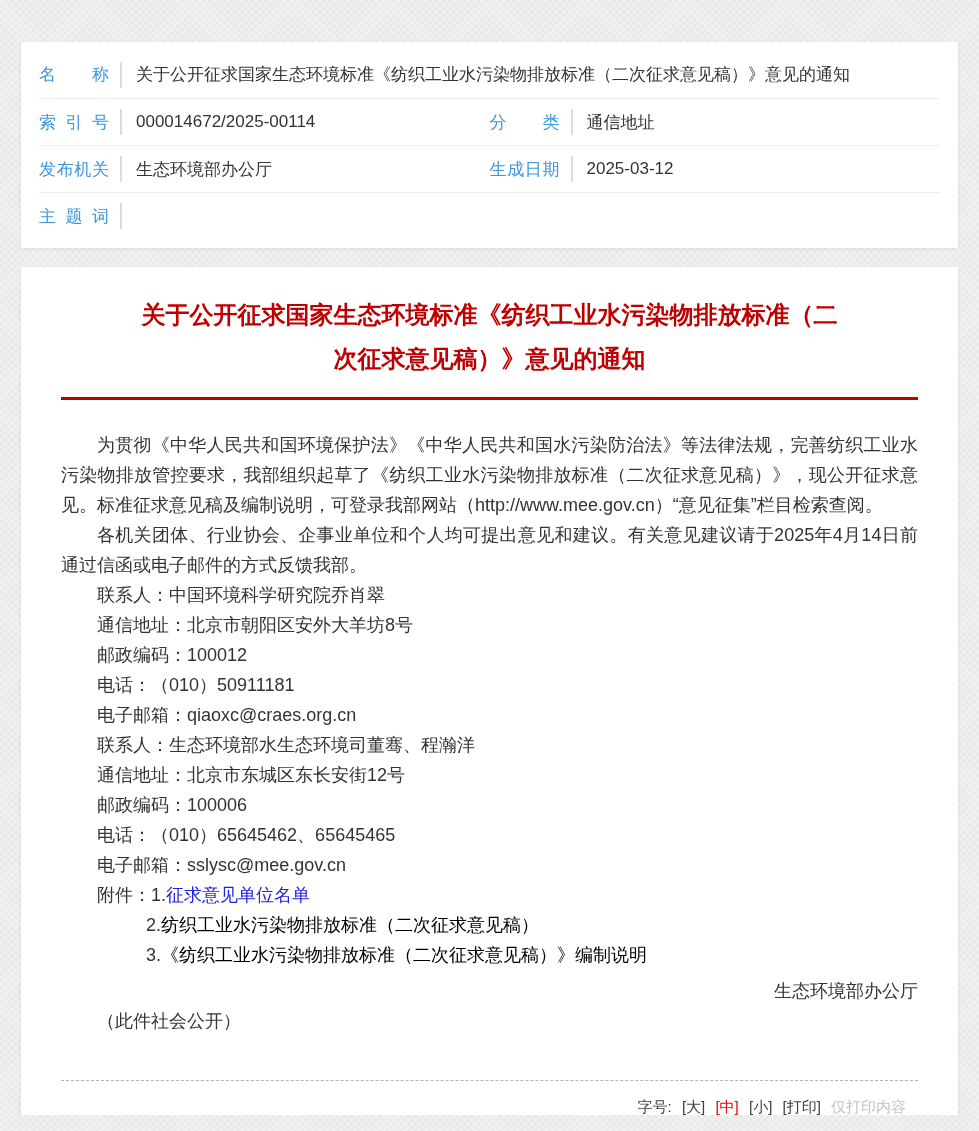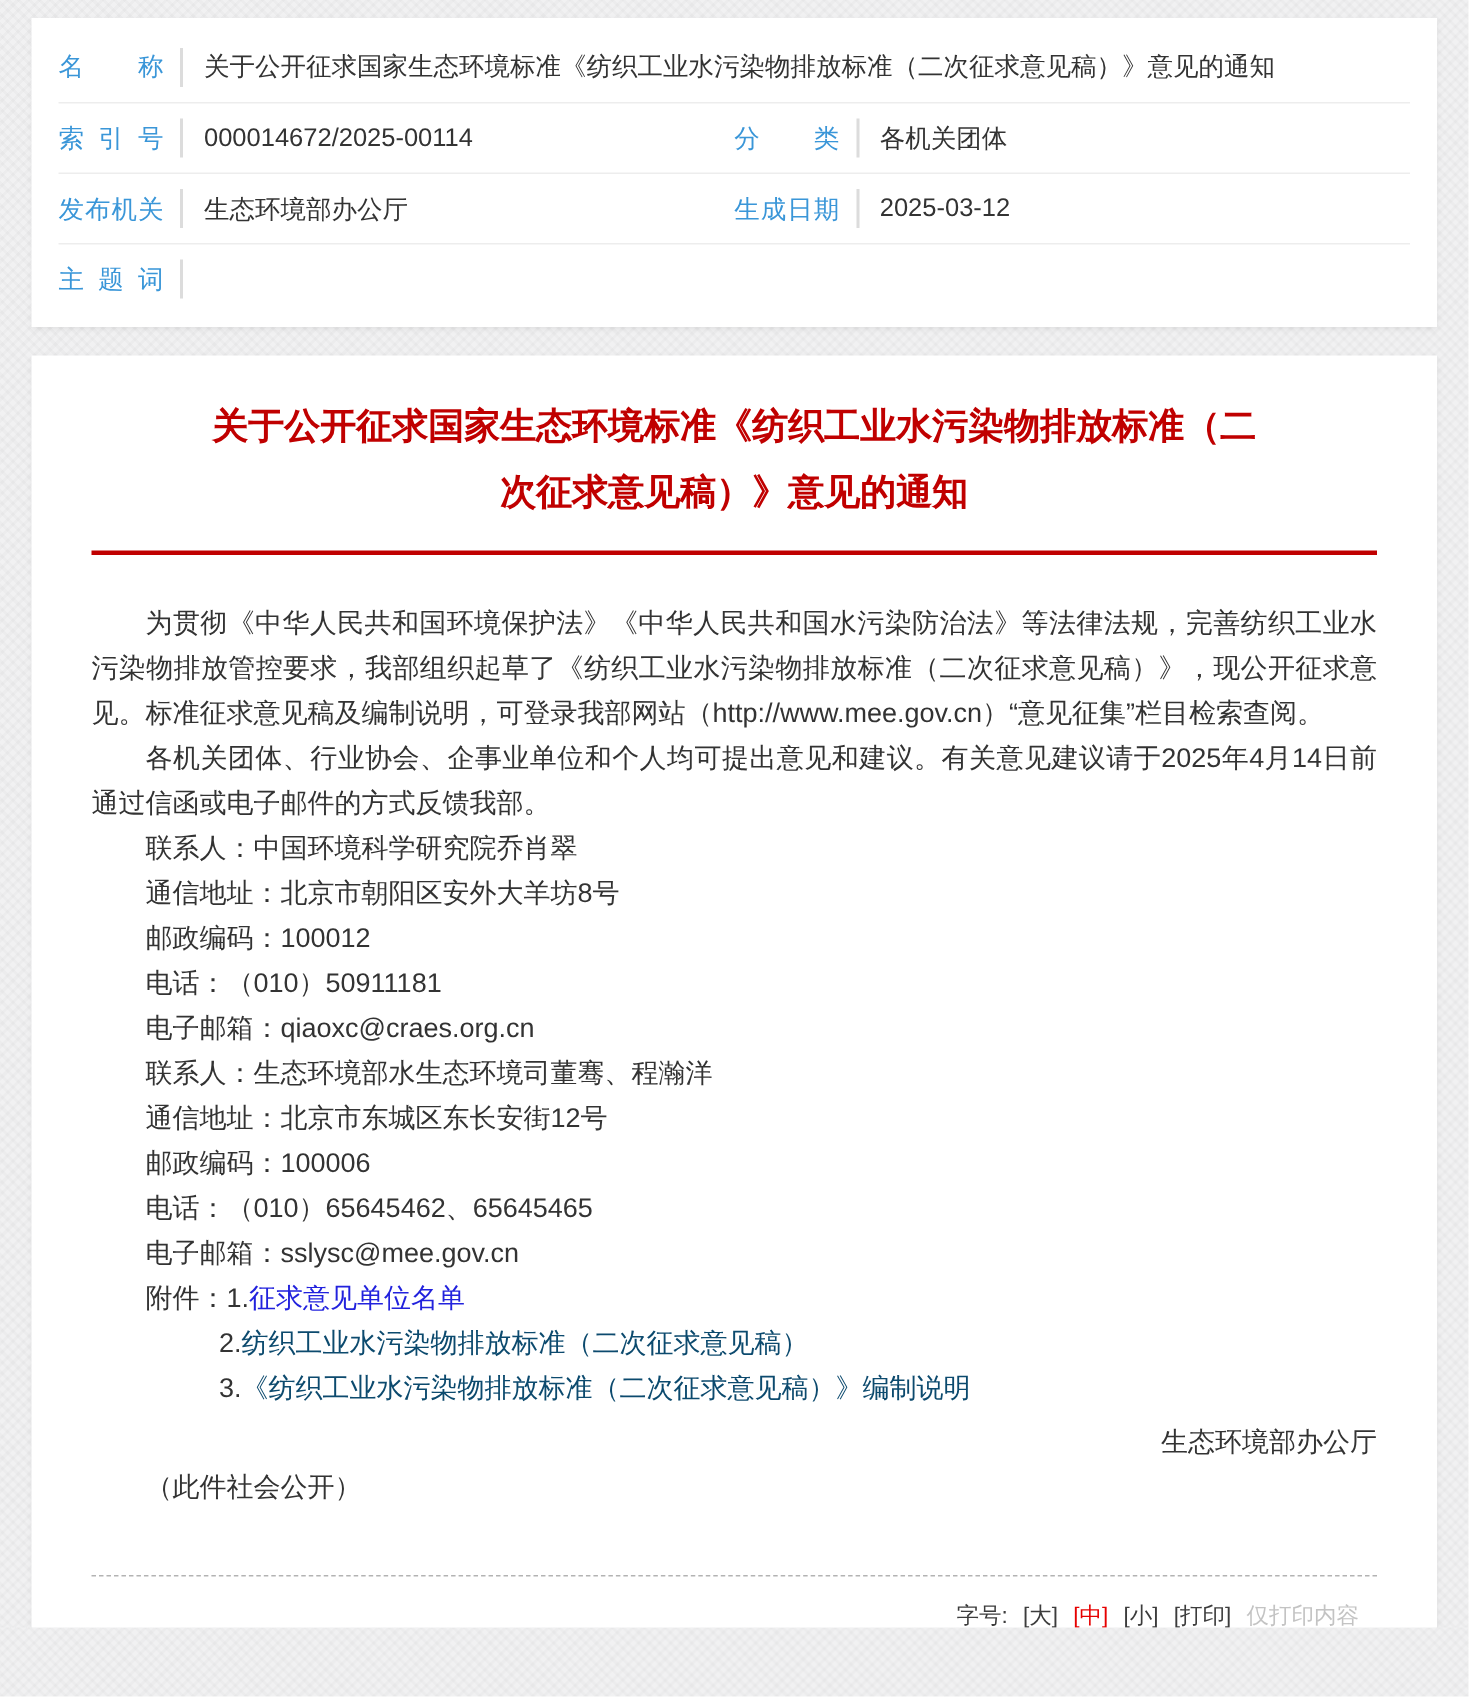--- a/index.html
+++ b/index.html
@@ -5,21 +5,21 @@
   * { margin:0; padding:0; box-sizing:border-box; }
   html,body { width:979px; }
   body {
     font-family:"Liberation Sans","DejaVu Sans",sans-serif;
     background-color:#f1f1f2;
     background-image:
       repeating-linear-gradient(45deg, rgba(0,0,0,0.018) 0 2px, transparent 2px 5px),
       repeating-linear-gradient(-45deg, rgba(0,0,0,0.018) 0 2px, transparent 2px 5px);
     color:#333;
   }
-  .page { width:979px; height:1085px; overflow:hidden; }
+  .page { width:979px; height:1085px; overflow:hidden;margin-top:30px; }
   .card {
     width:937px; margin-left:21px; background:#fff;
     box-shadow:0 1px 4px rgba(0,0,0,0.07);
   }
 
   
   .meta-card { margin-top:12px; padding:9px 18px; }
   .meta-row { min-height:47px; display:flex; align-items:center; }
   .meta-row + .meta-row { border-top:1px solid #ededed; }
   .meta-cell { display:flex; align-items:center; flex:1 1 auto; min-width:0; }
@@ -42,21 +42,21 @@
     color:#c00000; font-size:24px; font-weight:bold; line-height:44px;
   }
   .red-rule { height:3px; background:#c00000; margin:16px 0 30px 0; }
   .art-body { font-size:18px; line-height:30px; color:#333; text-align:justify; margin-top:24px; }
   .art-body p { text-indent:2em; }
   .line { text-indent:2em; }
   .attach-first { text-indent:2em; }
   .attach-cont { padding-left:85px; }
   a.doc-link { text-decoration:none; cursor:pointer; }
   a.link-new { color:#2222dd; }
-  a.link-visited { color:#0c4a6e; }
+  a.link-visited { color:#000000; }
   .sig-line { text-align:right; line-height:30px; }
   .sig-block { margin-top:6px; }
   .public-note { text-indent:2em; line-height:30px; }
   .dashed-rule { border-top:1px dashed #b3b3b3; margin-top:44px; }
   .size-footer {
     text-align:right; font-size:15px; color:#3c3c3c;
     padding:17px 12px 30px 0;
   }
   .size-footer span { margin-left:6px; }
   .ctrl { cursor:pointer; }
@@ -78,21 +78,21 @@
     </div>
     <div class="meta-row">
       <div class="meta-cell half">
         <span class="meta-label">索引号</span>
         <span class="meta-sep"></span>
         <span class="meta-value">000014672/2025-00114</span>
       </div>
       <div class="meta-cell half">
         <span class="meta-label">分类</span>
         <span class="meta-sep"></span>
-        <span class="meta-value">各机关团体</span>
+        <span class="meta-value">通信地址</span>
       </div>
     </div>
     <div class="meta-row">
       <div class="meta-cell half">
         <span class="meta-label">发布机关</span>
         <span class="meta-sep"></span>
         <span class="meta-value">生态环境部办公厅</span>
       </div>
       <div class="meta-cell half">
         <span class="meta-label">生成日期</span>

